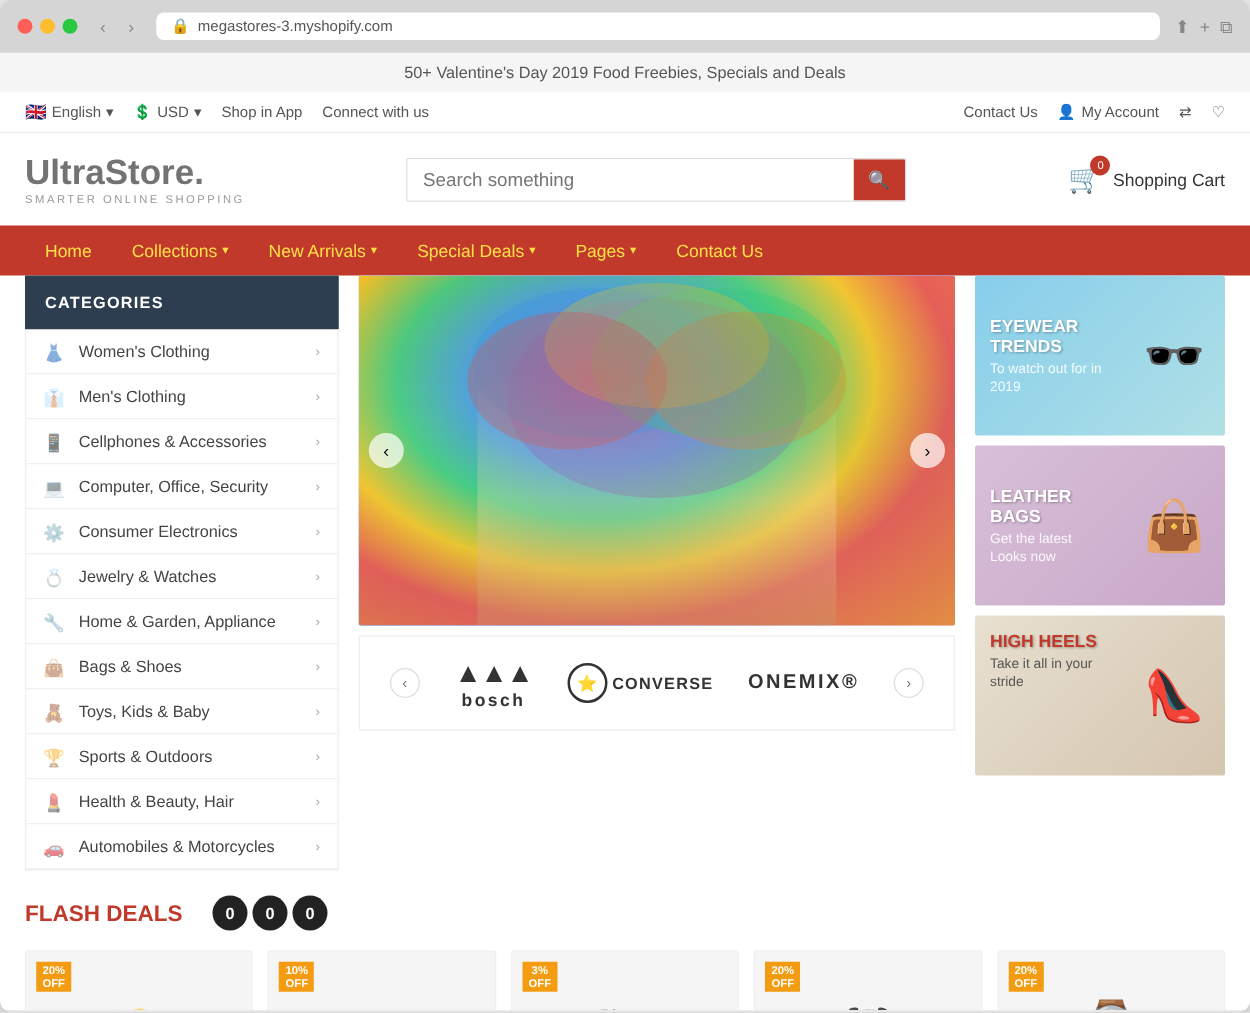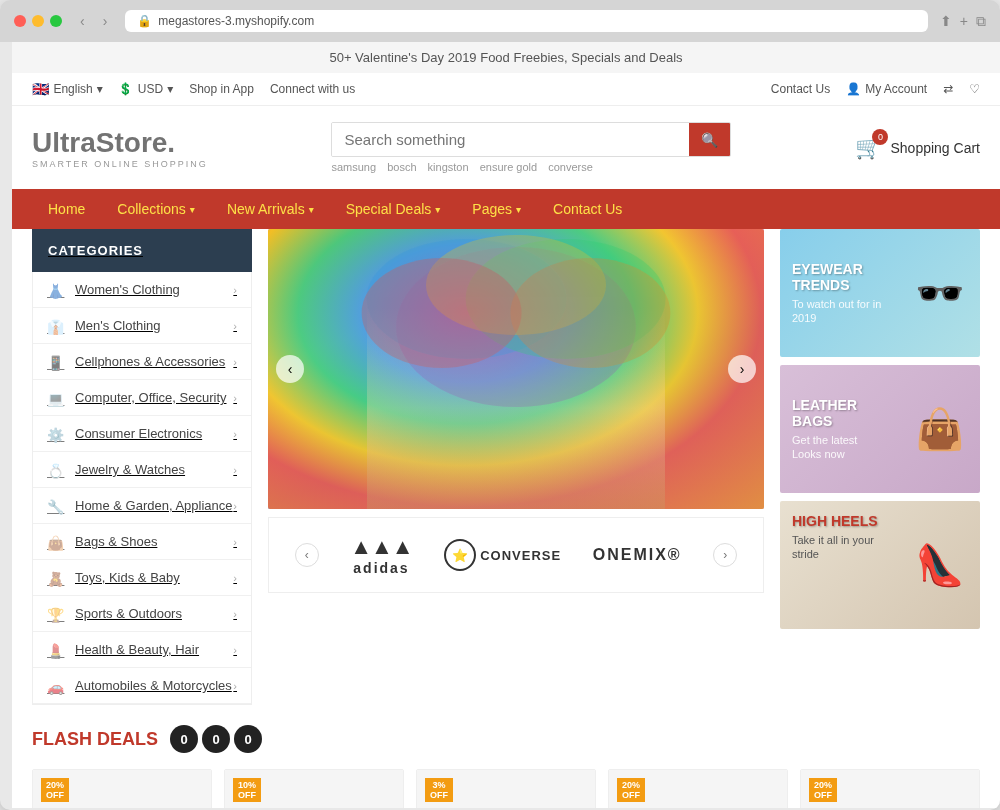--- a/index.html
+++ b/index.html
@@ -36,21 +36,21 @@
       display: flex;
       align-items: center;
       gap: 6px;
       font-size: 12px;
       color: #555;
     }
     .browser-actions { display: flex; gap: 8px; color: #888; font-size: 14px; }
     .browser-action-btn { background: none; border: none; color: #888; cursor: pointer; font-size: 14px; }
 
     
-    .website { background: white; height: calc(810px - 44px); overflow-y: auto; margin-left: 12px; }
+    .website { background: white; height: calc(810px - 44px); overflow-y: auto; }
 
     
     .announcement-bar {
       background: #f5f5f5;
       text-align: center;
       padding: 8px;
       font-size: 13px;
       color: #555;
     }
 
@@ -107,21 +107,21 @@
       align-items: center;
       gap: 4px;
       white-space: nowrap;
     }
     .nav-arrow { font-size: 10px; }
 
     
     .main-content { display: flex; padding: 0 20px 20px 20px; gap: 16px; }
 
     
-    .sidebar { width: 220px; flex-shrink: 0; text-decoration: underline; }
+    .sidebar { width: 251px; flex-shrink: 0; }
     .sidebar-header {
       background: #2c3e50;
       color: white;
       padding: 14px 16px;
       font-size: 13px;
       font-weight: 600;
       letter-spacing: 1px;
       text-transform: uppercase;
     }
     .sidebar-menu { border: 1px solid #eee; border-top: none; }
@@ -267,21 +267,21 @@
     }
     .side-banner-img {
       width: 80px;
       height: 100%;
       flex-shrink: 0;
       overflow: hidden;
     }
 
     
     .flash-deals-section { padding: 0 20px 20px; }
-    .flash-deals-header { display: flex; align-items: center; gap: 12px; margin-bottom: 16px; }
+    .flash-deals-header { display: flex; align-items: center; gap: 24px; margin-bottom: 16px; }
     .flash-deals-title { font-size: 18px; font-weight: 700; color: #c0392b; }
     .countdown { display: flex; gap: 4px; }
     .countdown-seg {
       background: #222;
       color: white;
       width: 28px;
       height: 28px;
       border-radius: 50%;
       display: flex;
       align-items: center;
@@ -391,27 +391,20 @@
     <div class="header">
       <div class="logo-area">
         <div class="logo-text">UltraStore.</div>
         <div class="logo-tagline">SMARTER ONLINE SHOPPING</div>
       </div>
       <div class="search-area">
         <div class="search-box">
           <input class="search-input" type="text" placeholder="Search something" style="">
           <button class="search-btn">🔍</button>
         </div>
-        <div class="search-tags">
-          <span>samsung</span>
-          <span>bosch</span>
-          <span>kingston</span>
-          <span>ensure gold</span>
-          <span>converse</span>
-        </div>
       </div>
       <div class="cart-area">
         <div class="cart-icon-wrap">
           <span style="font-size:22px;">🛒</span>
           <span class="cart-badge">0</span>
         </div>
         <span class="cart-label">Shopping Cart</span>
       </div>
     </div>
 
@@ -561,21 +554,21 @@
             </svg>
           </div>
           <button class="hero-prev">‹</button>
           <button class="hero-next">›</button>
         </div>
 
         <div class="brand-logos">
           <button class="brand-prev">‹</button>
           <div class="brand-logo adidas">
             <div class="stripes" style="font-size:22px;font-weight:900;letter-spacing:-1px;">▲▲▲</div>
-            <div style="font-weight:700;font-size:14px;letter-spacing:2px;">adidas</div>
+            <div style="font-weight:700;font-size:14px;letter-spacing:2px;">bosch</div>
           </div>
           <div class="brand-logo converse">
             <div style="width:32px;height:32px;border:2px solid #333;border-radius:50%;display:flex;align-items:center;justify-content:center;">⭐</div>
             <span style="font-size:13px;font-weight:700;letter-spacing:1px;">CONVERSE</span>
           </div>
           <div class="brand-logo onemix">
             <span style="font-weight:900;font-size:16px;letter-spacing:2px;">ONEMIX®</span>
           </div>
           <button class="brand-next">›</button>
         </div>

